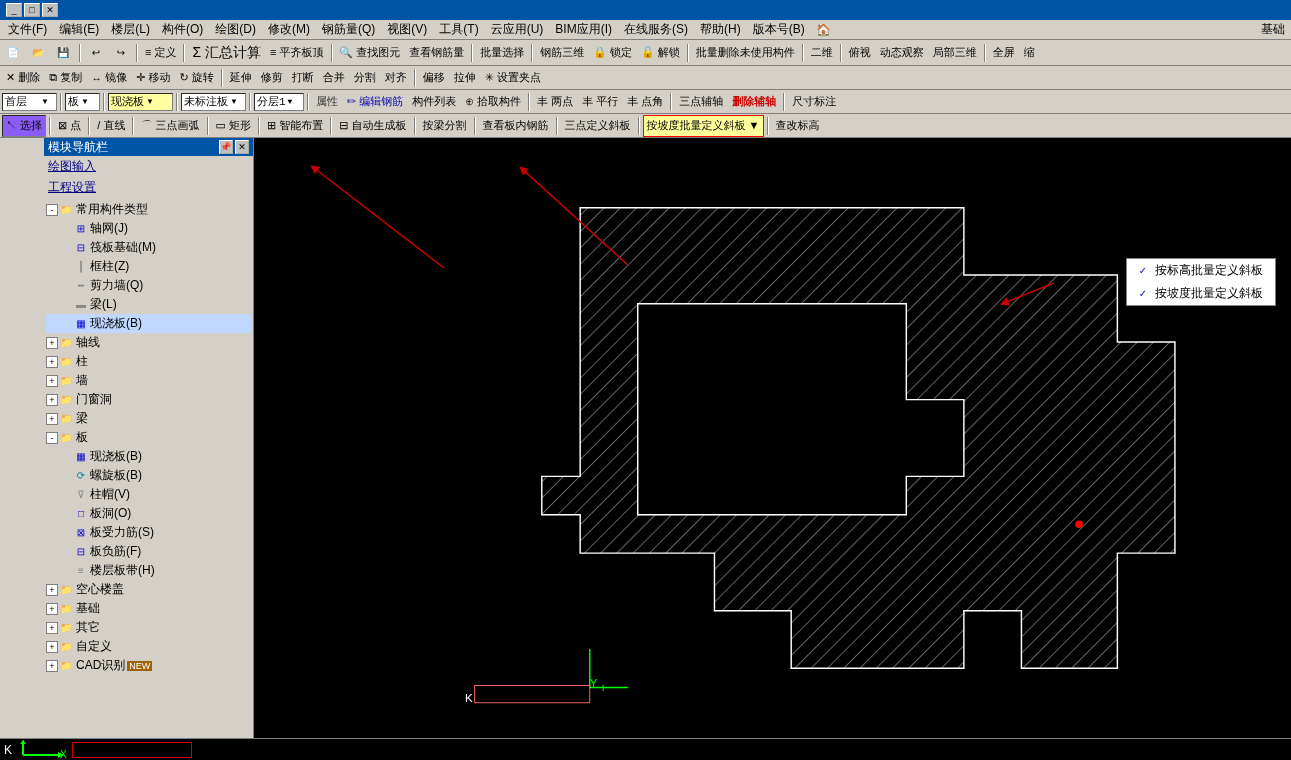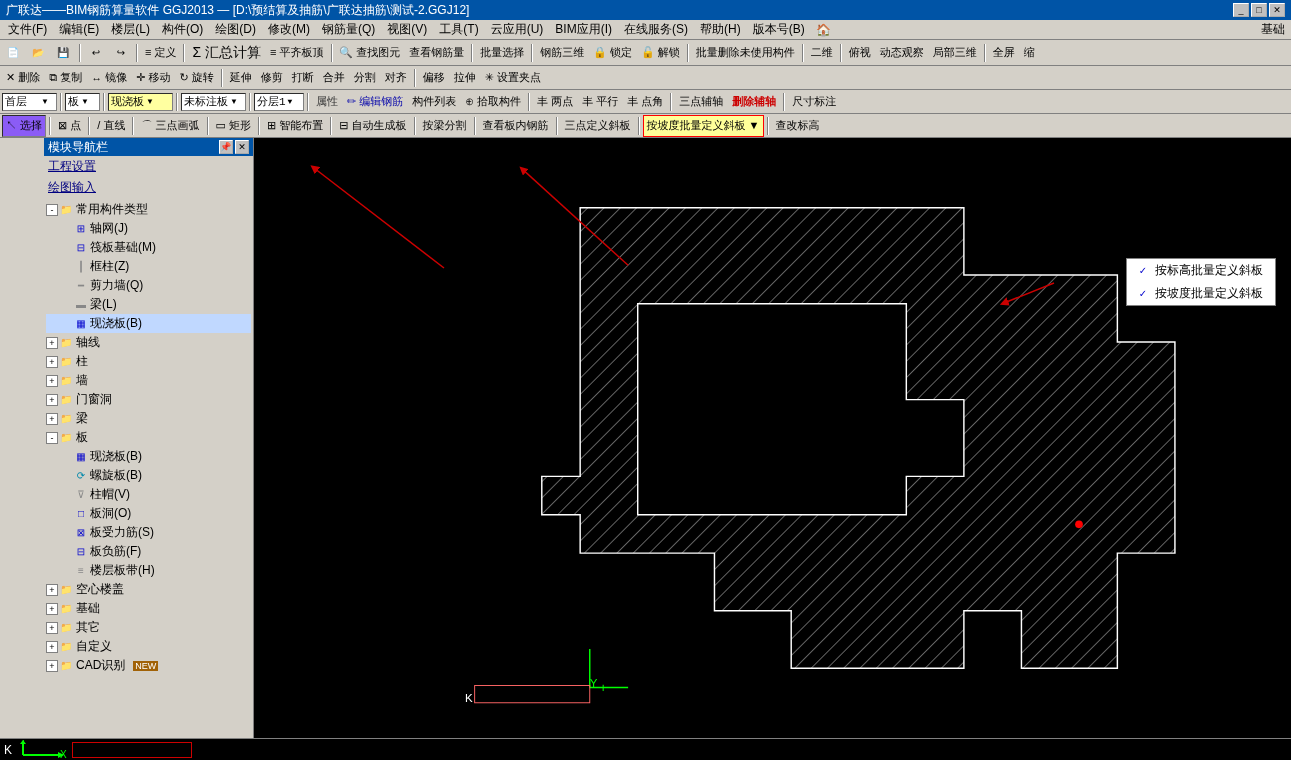--- a/index.html
+++ b/index.html
@@ -67,21 +67,20 @@
     
     .active-tb-btn { border: 1px inset #808080; background: #8b5cf6; }
 
     
     .icon-blue { color: #0000cc; }
   </style>
 </head>
 <body>
 
 <div id="title-bar">
-  <span>广联达——BIM钢筋算量软件 GGJ2013 — [D:\预结算及抽筋\广联达抽筋\测试-2.GGJ12]</span>
   <div class="win-btns">
     <div class="win-btn">_</div>
     <div class="win-btn">□</div>
     <div class="win-btn">✕</div>
   </div>
 </div>
 
 <div id="menu-bar">
   <div class="menu-item">文件(F)</div>
   <div class="menu-item">编辑(E)</div>
@@ -339,24 +338,24 @@
 
   <div id="left-panel">
     <div id="panel-header">
       <span>模块导航栏</span>
       <div style="display:flex;gap:2px;">
         <div class="panel-header-btn">📌</div>
         <div class="panel-header-btn">✕</div>
       </div>
     </div>
     <div class="panel-section">
+      <span class="panel-label">绘图输入</span>
+    </div>
+    <div class="panel-section">
       <span class="panel-label">工程设置</span>
-    </div>
-    <div class="panel-section">
-      <span class="panel-label">绘图输入</span>
     </div>
     <div class="tree-container">
 
       <div class="tree-item">
         <span class="tree-toggle">-</span>
         <span class="tree-icon">📁</span>
         <span class="tree-text">常用构件类型</span>
       </div>
       <div class="tree-item" style="padding-left:14px;">
         <span class="tree-indent"></span>
@@ -470,21 +469,21 @@
       </div>
       <div class="tree-item">
         <span class="tree-toggle">+</span>
         <span class="tree-icon">📁</span>
         <span class="tree-text">自定义</span>
       </div>
       <div class="tree-item">
         <span class="tree-toggle">+</span>
         <span class="tree-icon">📁</span>
         <span class="tree-text">CAD识别</span>
-        <span style="background:#a16207;color:#fff;font-size:9px;padding:0 2px;margin-left:8px;">NEW</span>
+        <span style="background:#a16207;color:#fff;font-size:9px;padding:0 2px;margin-left:2px;">NEW</span>
       </div>
     </div>
   </div>
 
   <div id="canvas-area">
     <svg id="canvas-svg" viewBox="0 0 1081 600" xmlns="http://www.w3.org/2000/svg">
 
       <rect width="1081" height="600" fill="#000"></rect>
 
       <defs>

